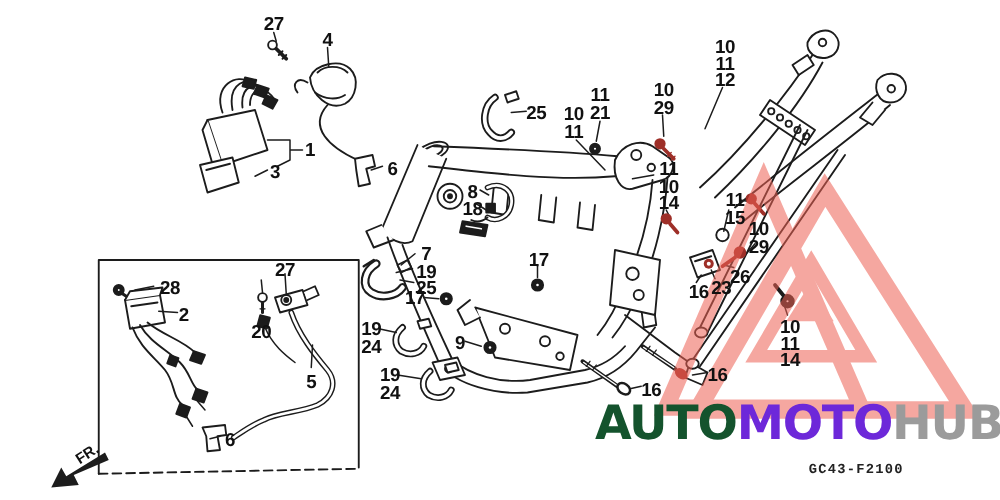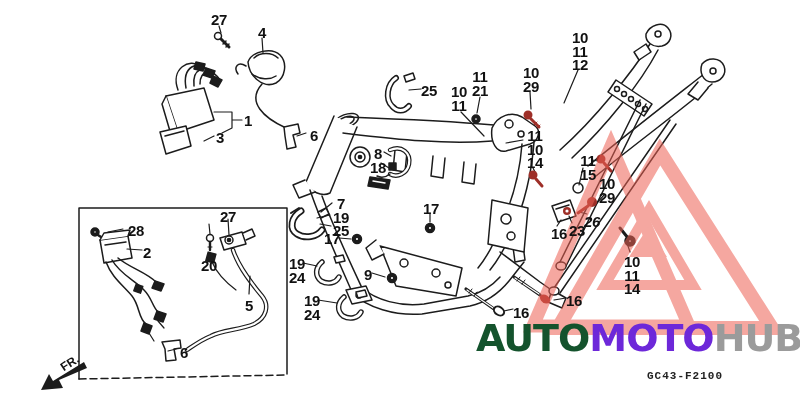--- a/index.html
+++ b/index.html
@@ -351,21 +351,21 @@
       <div class="callout" style="left: 580px; top: 31px;">10
 11
 12</div>
       <div class="callout" style="left: 535px; top: 129px;">11
 10
 14</div>
       <div class="callout" style="left: 588px; top: 154px;">11
 15</div>
       <div class="callout" style="left: 607px; top: 177px;">10
 29</div>
-      <div class="callout" style="left: 592px; top: 215px; font-style: italic;">26</div>
+      <div class="callout" style="left: 592px; top: 215px;">26</div>
       <div class="callout" style="left: 577px; top: 224px;">23</div>
       <div class="callout" style="left: 559px; top: 227px;">16</div>
       <div class="callout" style="left: 632px; top: 255px;">10
 11
 14</div>
       <div class="callout" style="left: 378px; top: 147px;">8
 18</div>
       <div class="callout" style="left: 431px; top: 202px;">17</div>
       <div class="callout" style="left: 332px; top: 232px;">17</div>
       <div class="callout" style="left: 341px; top: 197px;">7

